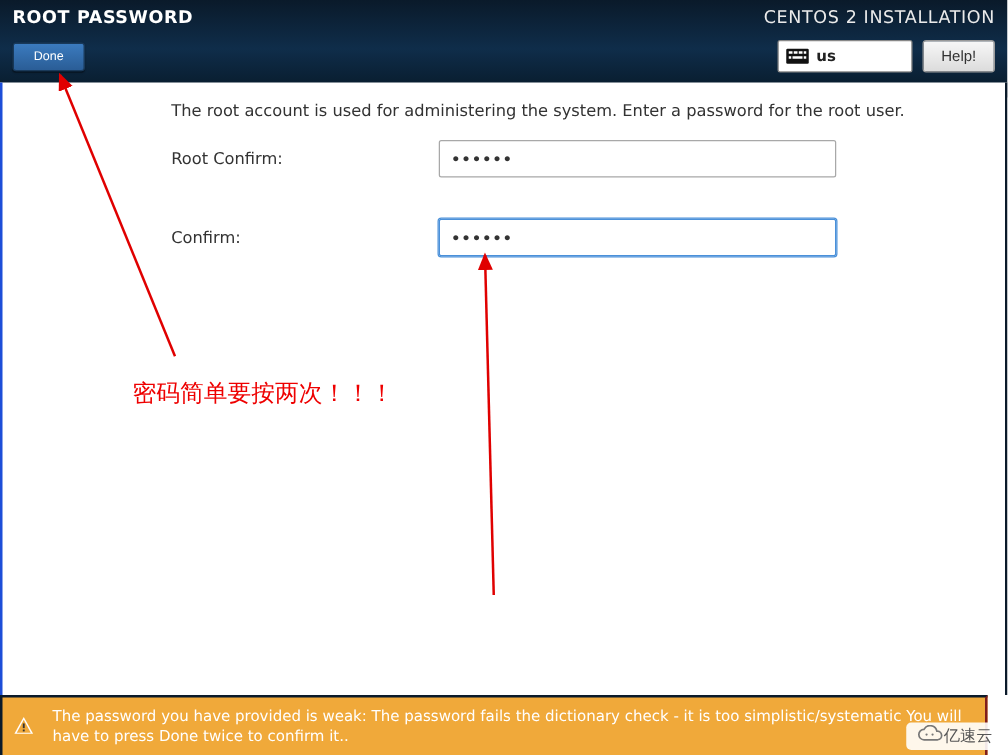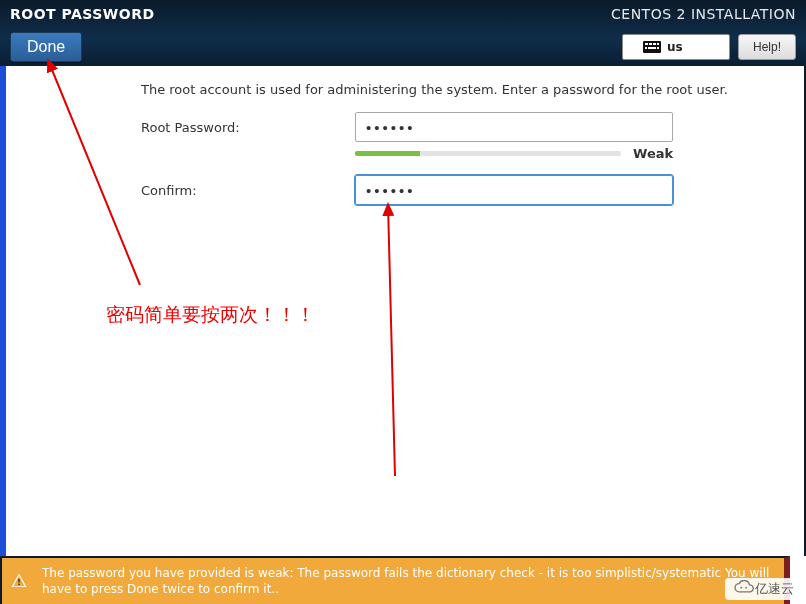--- a/index.html
+++ b/index.html
@@ -15,31 +15,31 @@
     padding: 6px 10px 0 10px;
   }
   .title-row { display: flex; justify-content: space-between; align-items: flex-start; height: 22px; }
   .page-title { font-size: 14px; font-weight: 600; letter-spacing: 0.5px; color: #fff; }
   .install-title { font-size: 14px; letter-spacing: 0.5px; color: #eaeaea; }
   .control-row { display: flex; justify-content: space-between; align-items: center; margin-top: 4px; }
   .done-btn {
     background: linear-gradient(to bottom, #3b7bbf, #2a5d96);
     border: 1px solid #1a3a5a;
     color: #fff;
-    font-size: 16px;
+    font-size: 10px;
     padding: 5px 16px;
     border-radius: 3px;
     box-shadow: 0 1px 1px rgba(0,0,0,.4);
     cursor: pointer;
   }
   .right-controls { display: flex; gap: 8px; align-items: center; }
   .kb-box {
     background: #fff;
     border: 1px solid #888;
-    padding: 3px 20px;
+    padding: 3px 6px;
     display: flex;
     align-items: center;
     gap: 6px;
     width: 108px;
     height: 26px;
     border-radius: 2px;
   }
   .kb-icon {
     width: 18px; height: 12px;
     background: #111;
@@ -67,21 +67,21 @@
     padding: 5px 14px;
     border-radius: 3px;
     cursor: pointer;
   }
 
   
   .main {
     position: absolute;
     top: 66px; left: 0; right: 0; bottom: 48px;
     background: #fff;
-    border-left: 6px solid #1d4ed8;
+    border-left: 2px solid #1d4ed8;
     border-right: 2px solid #0a1a2a;
   }
   .instruction {
     position: absolute;
     top: 16px; left: 135px;
     font-size: 13px;
     color: #333;
   }
   .form-row { position: absolute; left: 135px; display: flex; align-items: center; }
   .row-pass { top: 46px; }
@@ -126,21 +126,21 @@
     position: absolute;
     bottom: 0; left: 0; right: 16px;
     height: 48px;
     background: #f0a93a;
     display: flex;
     align-items: center;
     padding: 0 12px 0 8px;
     gap: 14px;
     border-top: 2px solid #0a1a2a;
     border-left: 2px solid #0a1a2a;
-    border-right: 6px solid #7f1d1d;
+    border-right: 2px solid #7f1d1d;
   }
   .warn-icon {
     width: 18px; height: 18px;
     position: relative;
     flex-shrink: 0;
   }
   .warn-icon svg { width: 18px; height: 18px; display: block; }
   .warn-text { color: #fff; font-size: 12px; line-height: 1.35; }
 
   
@@ -172,33 +172,24 @@
       </div>
       <button class="help-btn">Help!</button>
     </div>
   </div>
 </div>
 
 <div class="main">
   <div class="instruction">The root account is used for administering the system.  Enter a password for the root user.</div>
 
   <div class="form-row row-pass">
-    <div class="label">Root Password:</div>
+    <div class="label">Root Confirm:</div>
     <input type="text" class="pw-input" value="••••••" style="">
   </div>
 
-  <div class="strength-row">
-    <div class="strength-bar">
-      <div class="seg fill"></div>
-      <div class="seg"></div>
-      <div class="seg"></div>
-      <div class="seg"></div>
-    </div>
-    <div class="strength-text">Weak</div>
-  </div>
 
   <div class="form-row row-confirm">
     <div class="label">Confirm:</div>
     <input type="text" class="pw-input focused" value="••••••" style="">
   </div>
 </div>
 
 <svg class="arrow-svg" width="806" height="604">
   <defs>
     <marker id="arrowhead" markerWidth="8" markerHeight="8" refX="6" refY="3" orient="auto">

